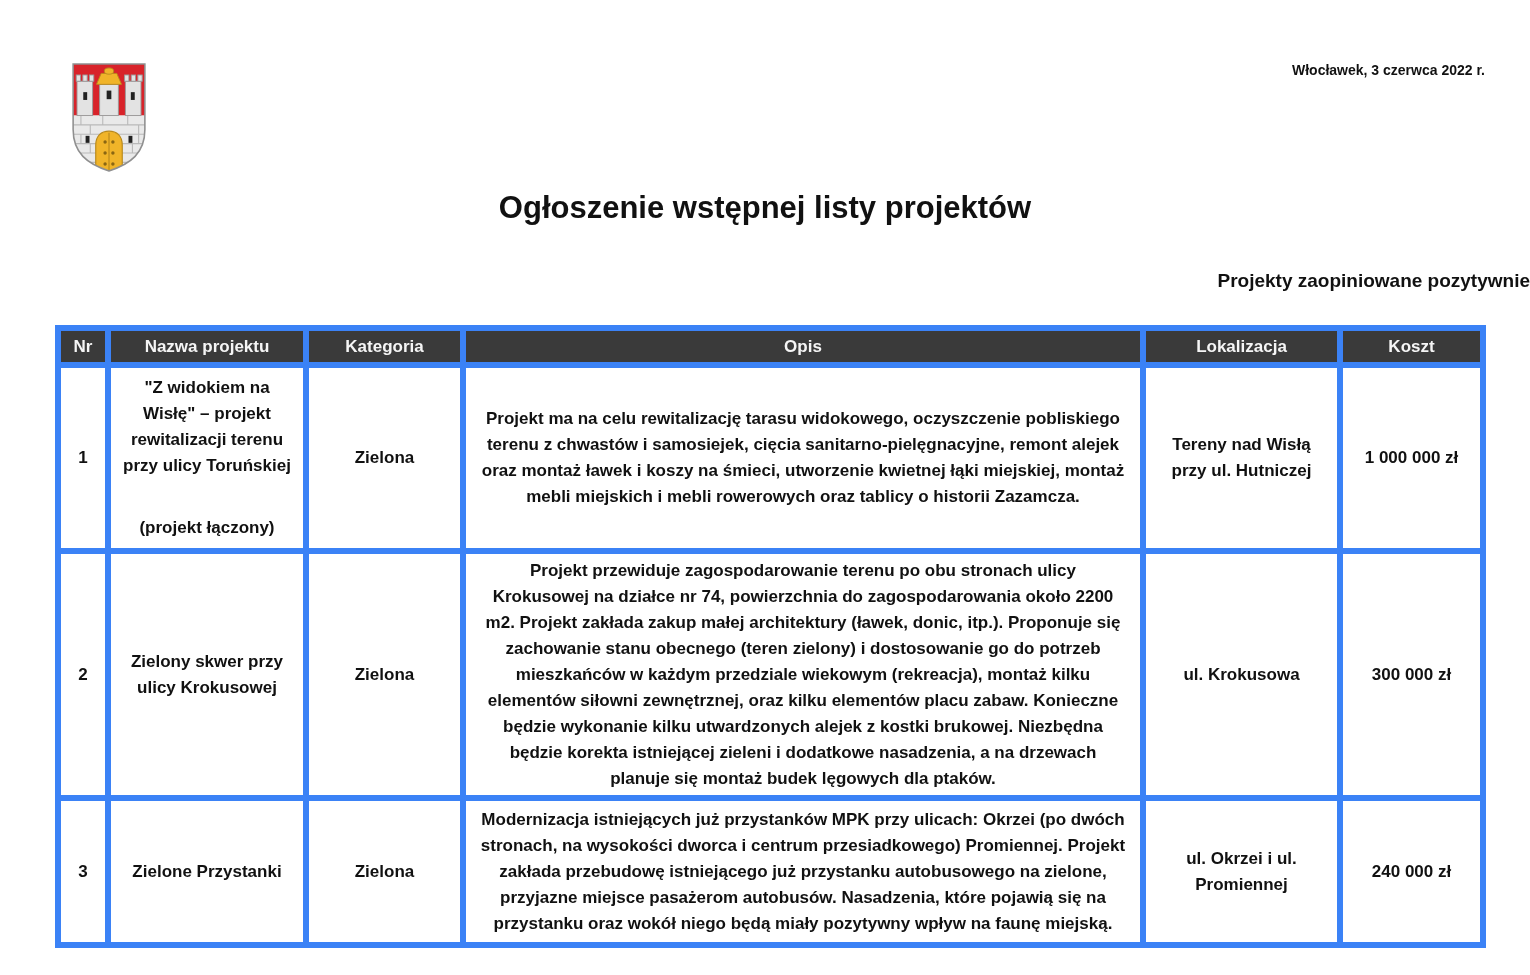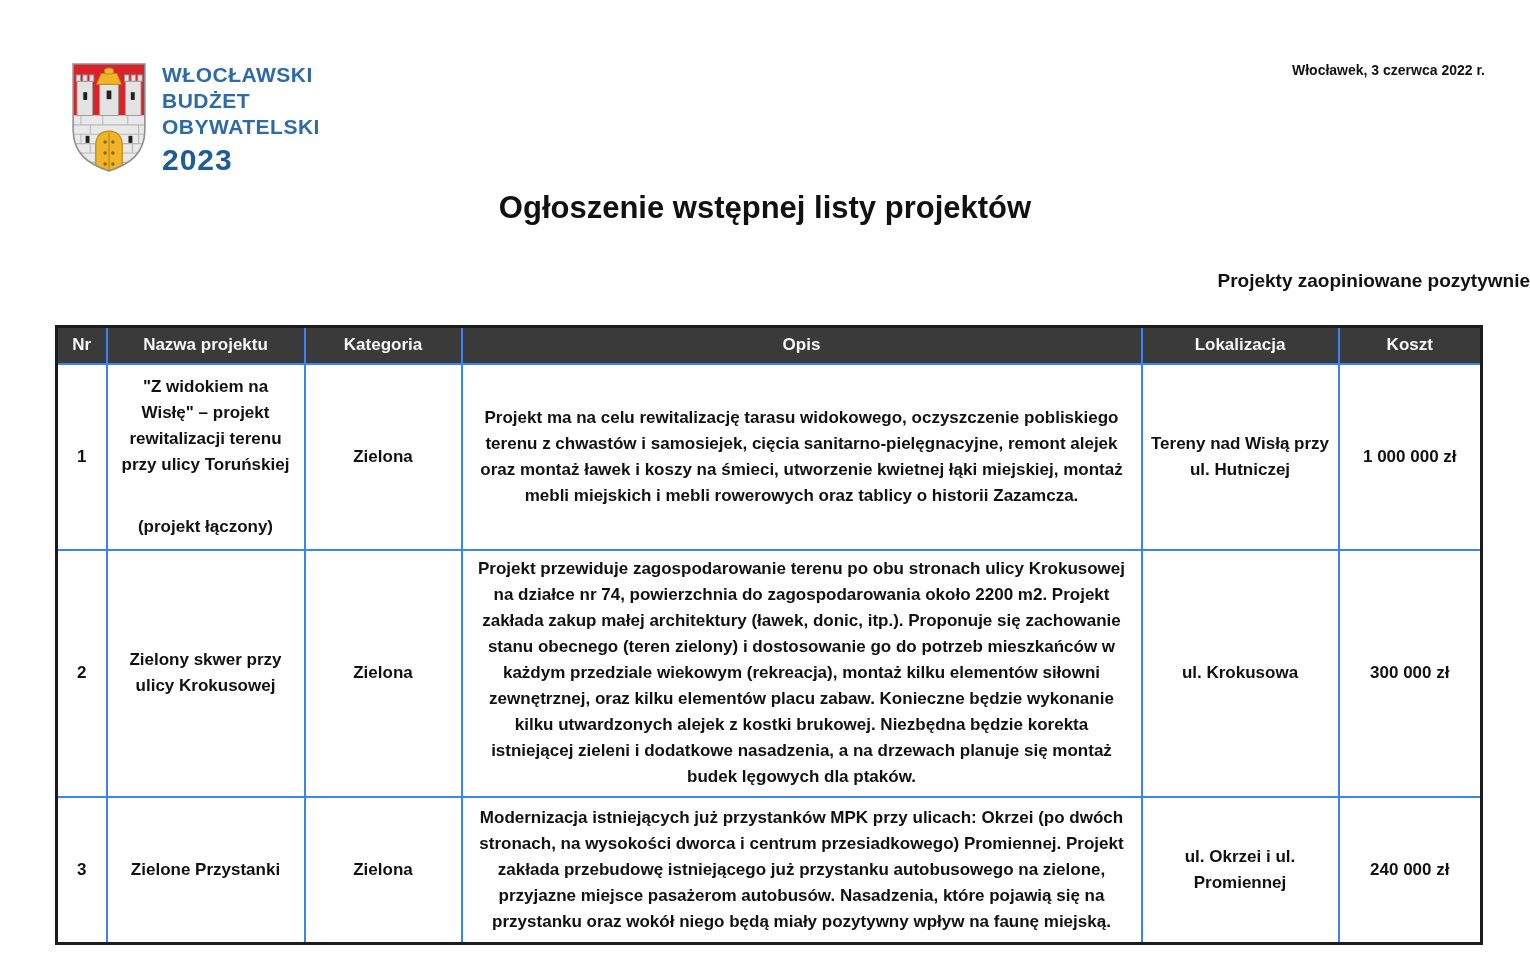--- a/index.html
+++ b/index.html
@@ -26,21 +26,21 @@
   .doc-subtitle { position: absolute; top: 270px; left: 0; width: 100%; text-align: right; font-size: 19px; }
 
   
   table.projects {
     position: absolute; top: 325px; left: 55px;
     width: 1425px;
     border-collapse: collapse;
     table-layout: fixed;
     font-size: 17px;
   }
-  table.projects th, table.projects td { border: 2px solid #3b82f6; }
+  table.projects th, table.projects td { border: 6px solid #3b82f6; }
   table.projects { border: 3px solid #1c1c1c; }
 
   th {
     height: 37px;
     font-size: 17px;
   }
   .hdr { background: #3a3a3a; color: #f5f5f5; font-weight: bold; }
 
   td {
     text-align: center;
@@ -119,26 +119,20 @@
       <circle cx="45" cy="118" r="2.2" fill="#8a6612"></circle>
         <circle cx="55" cy="118" r="2.2" fill="#8a6612"></circle>
       <circle cx="45" cy="132" r="2.2" fill="#8a6612"></circle>
         <circle cx="55" cy="132" r="2.2" fill="#8a6612"></circle>
 
       <rect x="20" y="96" width="5" height="9" fill="#222222"></rect>
       <rect x="75" y="96" width="5" height="9" fill="#222222"></rect>
     </g>
     <path d="M4,4 H96 V88 C96,118 78,132 50,141 C22,132 4,118 4,88 Z" fill="none" stroke="#8f8f8f" stroke-width="2"></path>
   </svg>
-  <div class="logo-text" style="color:#2e6ba6;">
-    <div class="logo-line">WŁOCŁAWSKI</div>
-    <div class="logo-line">BUDŻET</div>
-    <div class="logo-line">OBYWATELSKI</div>
-    <div class="logo-year" style="color:#1f5c97;">2023</div>
-  </div>
 </div>
 
 <div class="doc-date">Włocławek, 3 czerwca 2022 r.</div>
 
 <div class="doc-title">Ogłoszenie wstępnej listy projektów</div>
 <div class="doc-subtitle">Projekty zaopiniowane pozytywnie</div>
 
 <table class="projects">
   <colgroup>
     <col style="width:50px">

